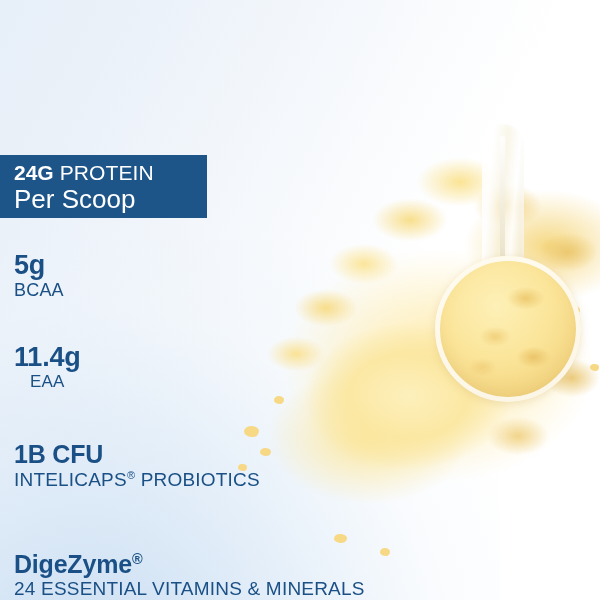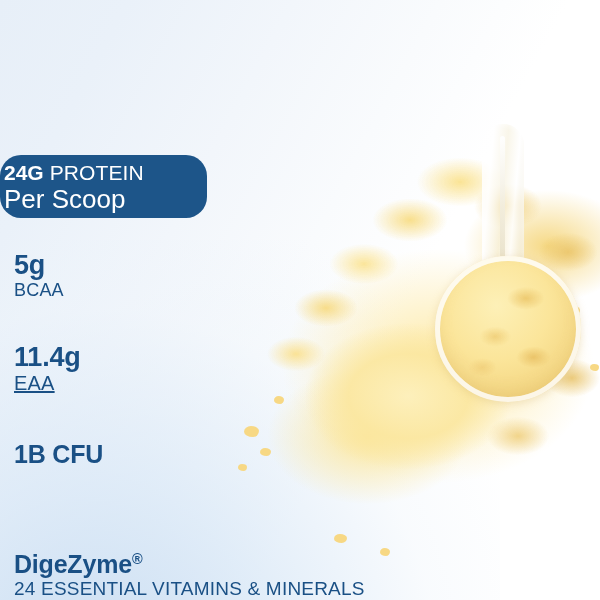--- a/index.html
+++ b/index.html
@@ -206,22 +206,21 @@
 
   #protein-badge {
     position: absolute;
     left: 0;
     top: 155px;
     width: 207px;
     height: 63px;
     background: #1d5589;
     color: #ffffff;
     box-sizing: border-box;
-    padding: 7px 0 0 4px;
-    border-radius: 21px;
+    padding: 7px 0 0 14px;
   }
   #protein-badge .line1 {
     font-size: 21px;
     line-height: 1.08;
     white-space: nowrap;
   }
   #protein-badge .amount {
     font-weight: bold;
   }
   #protein-badge .unit {
@@ -250,23 +249,23 @@
   .stat sup {
     font-size: 0.58em;
     vertical-align: super;
     line-height: 0;
   }
 
   #stat-bcaa      { top: 231px; }
   #stat-bcaa .value { font-size: 27px; line-height: 1.08; }
   #stat-bcaa .label { font-size: 18px; line-height: 1.18; letter-spacing: 0.2px; }
 
-  #stat-eaa       { top: 323px; }
+  #stat-eaa       { top: 323px; text-align: center; }
   #stat-eaa .value { font-size: 27px; line-height: 1.08; }
-  #stat-eaa .label { font-size: 20px; line-height: 1.18; letter-spacing: 0.2px; text-decoration: underline; }
+  #stat-eaa .label { font-size: 17px; line-height: 1.18; letter-spacing: 0.2px; }
 
   #stat-cfu       { top: 421px; }
   #stat-cfu .value { font-size: 25px; line-height: 1.1; }
   #stat-cfu .label { font-size: 19px; line-height: 1.2; letter-spacing: 0.2px; }
 
   #stat-digezyme  { top: 530px; }
   #stat-digezyme .value { font-size: 25px; line-height: 1.12; }
   #stat-digezyme .label { font-size: 19px; line-height: 1.2; letter-spacing: 0.2px; }
 </style>
 </head>
@@ -311,20 +310,21 @@
     <div class="label">BCAA</div>
   </div>
 
   <div class="stat" id="stat-eaa">
     <div class="value">11.4g</div>
     <div class="label">EAA</div>
   </div>
 
   <div class="stat" id="stat-cfu">
     <div class="value">1B CFU</div>
+    <div class="label"><span>INTELICAPS</span><sup>®</sup><span> PROBIOTICS</span></div>
   </div>
 
   <div class="stat" id="stat-digezyme">
     <div class="value"><span>DigeZyme</span><sup>®</sup></div>
     <div class="label">24 ESSENTIAL VITAMINS &amp; MINERALS</div>
   </div>
 
 </div>
 
 </body></html>

